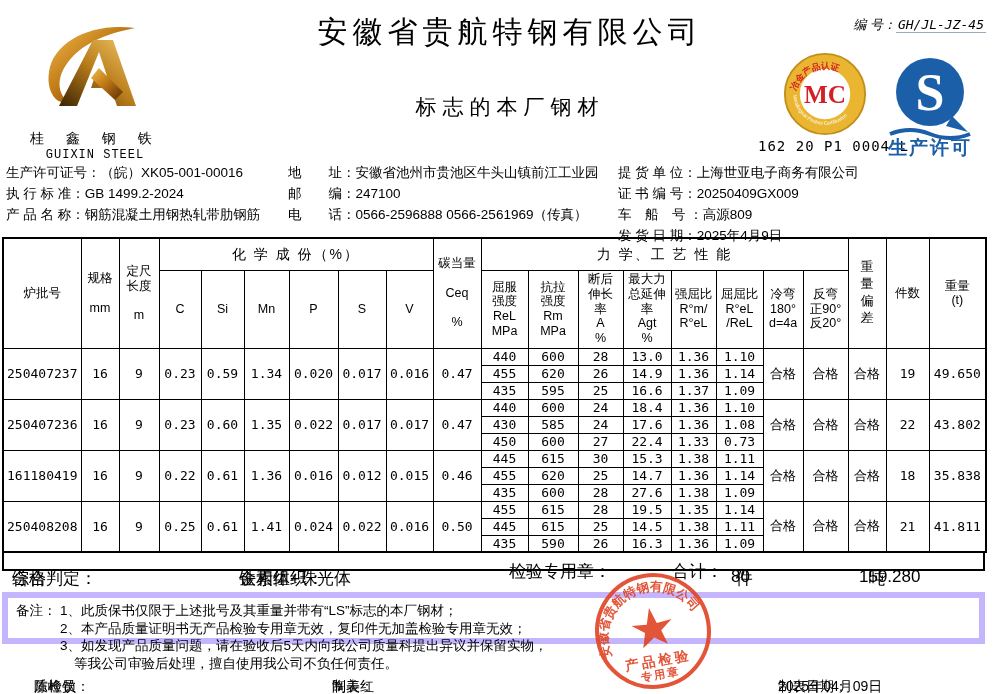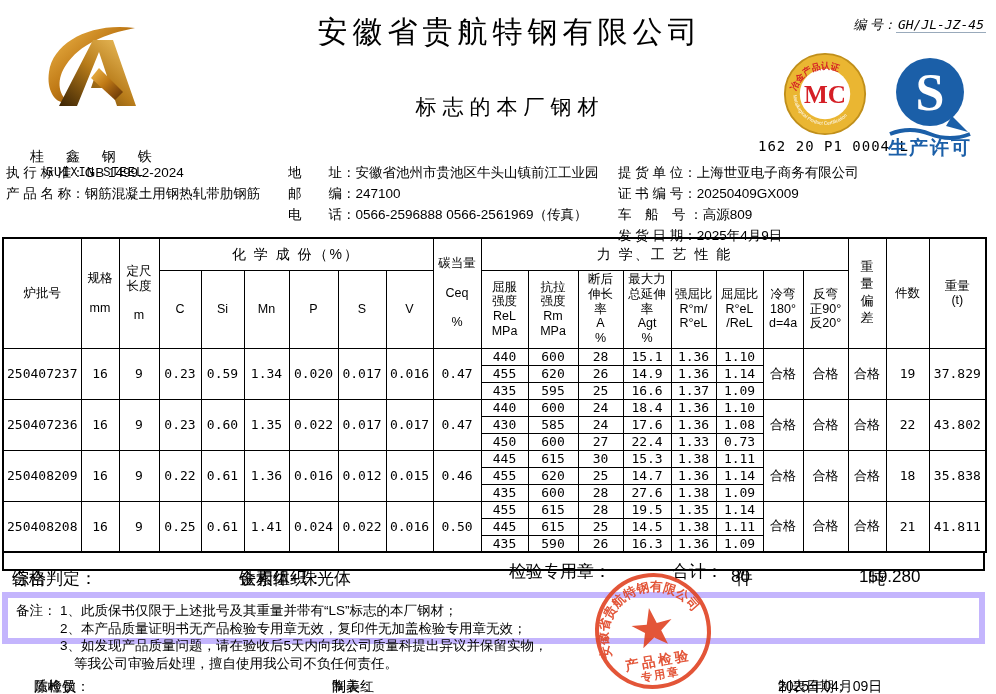--- a/index.html
+++ b/index.html
@@ -3,21 +3,21 @@
 <meta charset="utf-8">
 <style>
   * { margin:0; padding:0; box-sizing:border-box; }
   html,body { background:#fff; }
   #page {
     position:relative; width:996px; height:694px; background:#fff; overflow:hidden;
     font-family:"Liberation Sans","DejaVu Sans",sans-serif; color:#000;
   }
   
   #logo-block { position:absolute; left:30px; top:22px; width:130px; text-align:center; }
-  #logo-cn { font-size:14px; letter-spacing:9px; margin-top:20px; white-space:nowrap; }
+  #logo-cn { font-size:14px; letter-spacing:9px; margin-top:2px; white-space:nowrap; }
   #logo-en { font-size:12px; font-family:Liberation Mono, monospace; letter-spacing:1px; white-space:nowrap; }
   #company-title {
     position:absolute; left:270px; top:12px; width:480px; text-align:center;
     font-family:"Liberation Serif","DejaVu Serif",serif; font-size:30px; letter-spacing:5px; white-space:nowrap;
   }
   #doc-title {
     position:absolute; left:320px; top:93px; width:380px; text-align:center;
     font-family:"Liberation Serif","DejaVu Serif",serif; font-size:21px; letter-spacing:6px; white-space:nowrap;
   }
   #doc-number { position:absolute; right:10px; top:16px; font-size:13px; white-space:nowrap;font-style:italic; }
@@ -107,20 +107,21 @@
     <svg width="108" height="112" viewBox="0 0 108 112">
       <circle cx="54" cy="42" r="34" fill="#1b5fa8"></circle>
       <path d="M76,66 L92,82 L70,76 Z" fill="#1b5fa8"></path>
       <text x="54" y="60" text-anchor="middle" font-size="52" font-weight="bold" fill="#ffffff" font-family="Liberation Serif,serif">S</text>
       <path d="M14,84 Q34,76 54,84 T94,84" fill="none" stroke="#1b5fa8" stroke-width="4"></path>
       <text x="54" y="104" text-anchor="middle" font-size="19" font-weight="bold" fill="#1b5fa8" letter-spacing="2">生产许可</text>
     </svg>
   </div>
 
   <div id="info-left" class="info-col">
+      <div><span>生产许可证号：</span><span>（皖）XK05-001-00016</span></div>
       <div><span>执 行 标 准：</span><span>GB 1499.2-2024</span></div>
       <div><span>产 品 名 称：</span><span>钢筋混凝土用钢热轧带肋钢筋</span></div>
     </div>
   <div id="info-middle" class="info-col">
       <div><span>地　　址：</span><span>安徽省池州市贵池区牛头山镇前江工业园</span></div>
       <div><span>邮　　编：</span><span>247100</span></div>
       <div><span>电　　话：</span><span>0566-2596888  0566-2561969（传真）</span></div>
     </div>
   <div id="info-right" class="info-col">
       <div><span>提 货 单 位：</span><span>上海世亚电子商务有限公司</span></div>
@@ -226,28 +227,28 @@
             <td rowspan="3">0.23</td>
             <td rowspan="3">0.59</td>
             <td rowspan="3">1.34</td>
             <td rowspan="3">0.020</td>
             <td rowspan="3">0.017</td>
             <td rowspan="3">0.016</td>
             <td rowspan="3">0.47</td>
             <td>440</td>
             <td>600</td>
             <td>28</td>
-            <td>15.1</td>
+            <td>13.0</td>
             <td>1.36</td>
             <td>1.10</td>
             <td rowspan="3" class="cjk">合格</td>
             <td rowspan="3" class="cjk">合格</td>
             <td rowspan="3" class="cjk">合格</td>
             <td rowspan="3">19</td>
-            <td rowspan="3">37.829</td>
+            <td rowspan="3">49.650</td>
           </tr>
           <tr>
             <td>455</td>
             <td>620</td>
             <td>26</td>
             <td>14.9</td>
             <td>1.36</td>
             <td>1.14</td>
           </tr>
           <tr>
@@ -291,21 +292,21 @@
           </tr>
           <tr>
             <td>450</td>
             <td>600</td>
             <td>27</td>
             <td>22.4</td>
             <td>1.33</td>
             <td>0.73</td>
           </tr>
           <tr>
-            <td rowspan="3">250408209</td>
+            <td rowspan="3">161180419</td>
             <td rowspan="3">16</td>
             <td rowspan="3">9</td>
             <td rowspan="3">0.22</td>
             <td rowspan="3">0.61</td>
             <td rowspan="3">1.36</td>
             <td rowspan="3">0.016</td>
             <td rowspan="3">0.012</td>
             <td rowspan="3">0.015</td>
             <td rowspan="3">0.46</td>
             <td>445</td>

